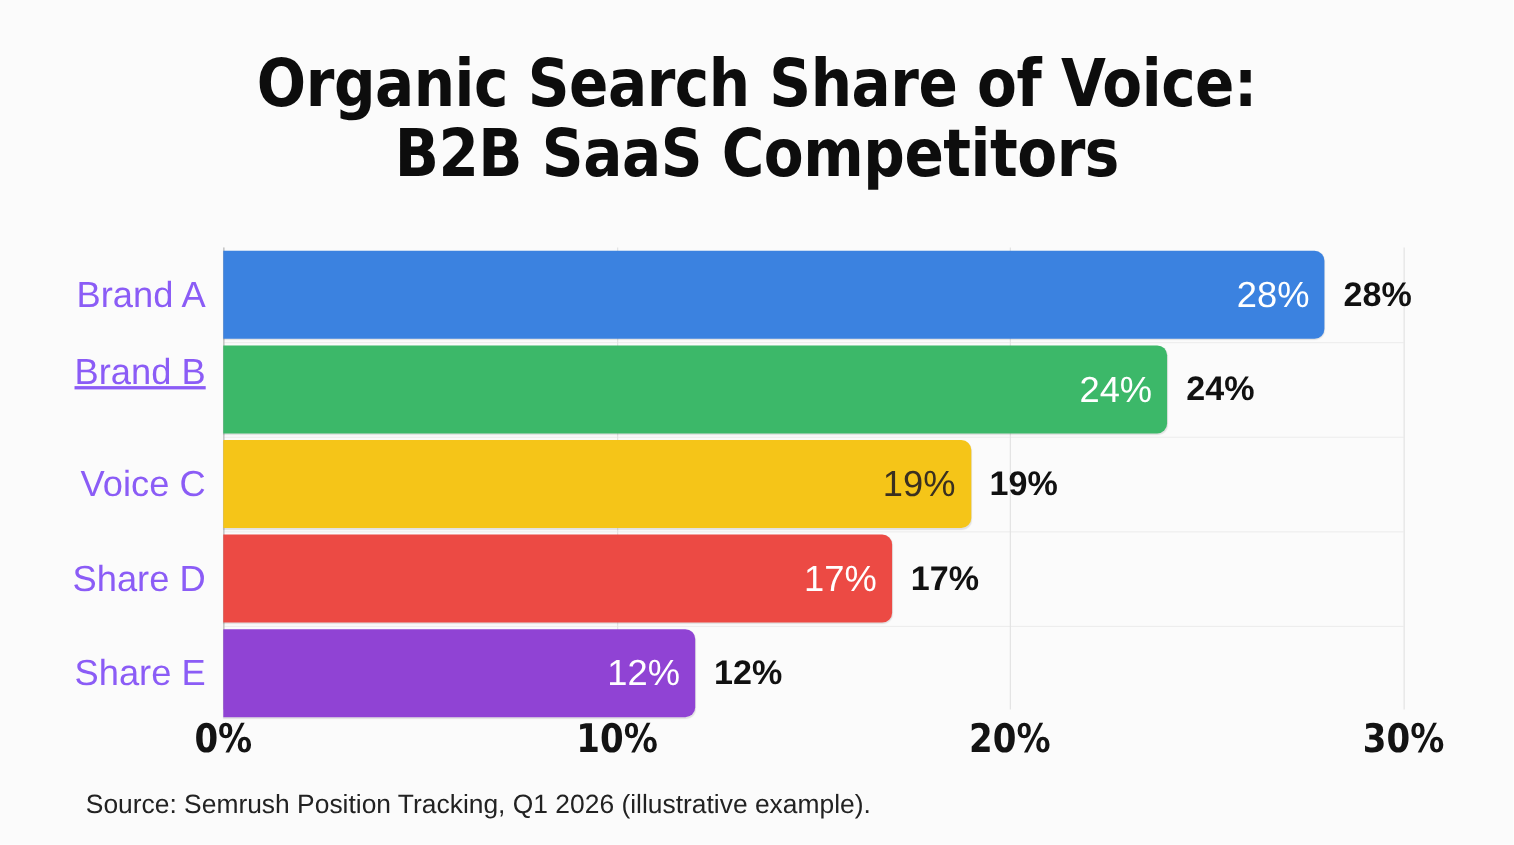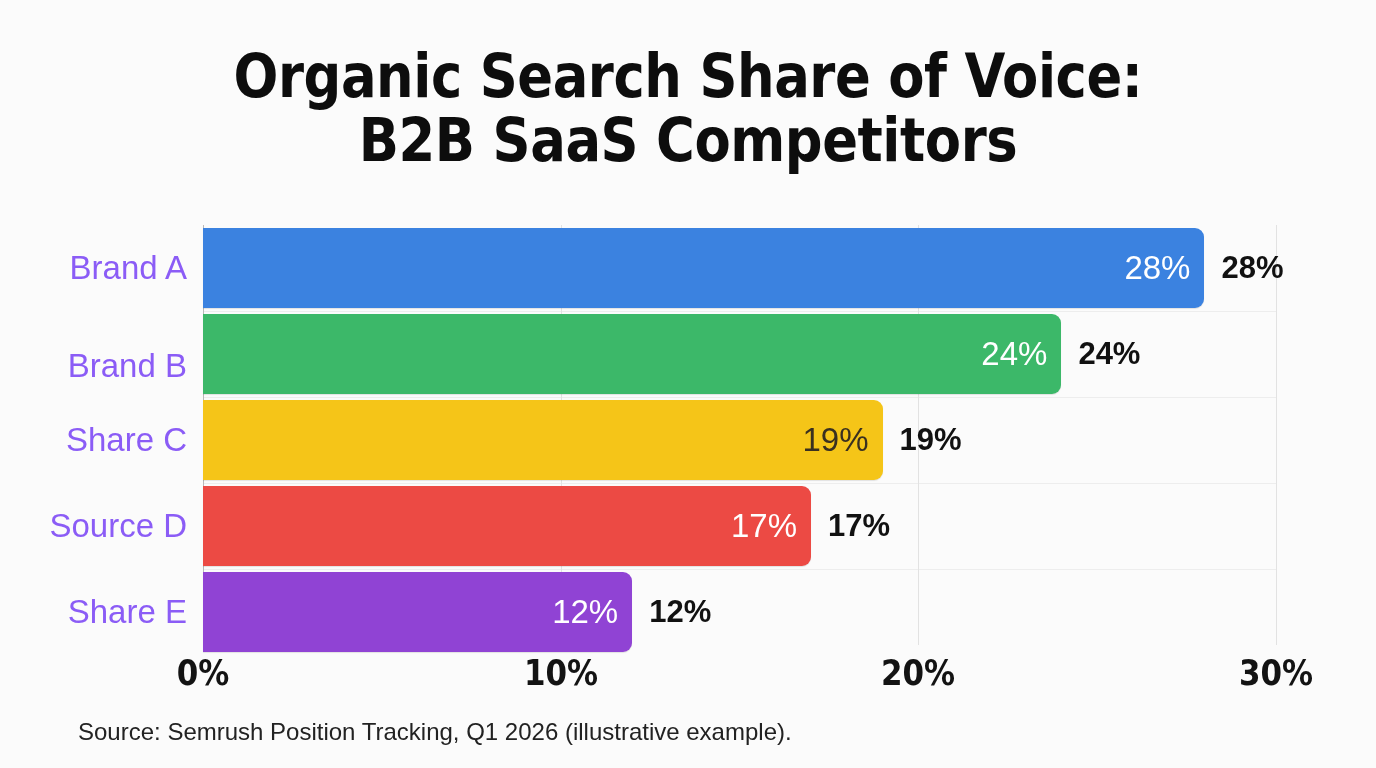--- a/index.html
+++ b/index.html
@@ -151,23 +151,23 @@
 
 <div id="canvas">
 
   <div class="title-block">
     <div class="title-line">Organic Search Share of Voice:</div>
     <div class="title-line">B2B SaaS Competitors</div>
   </div>
 
   <div id="cat-labels">
       <div class="cat-label" style="top: 225px;">Brand A</div>
-      <div class="cat-label" style="top: 323px;">Brand B</div>
-      <div class="cat-label" style="top: 397px;">Share C</div>
-      <div class="cat-label" style="top: 483px;">Source D</div>
+      <div class="cat-label" style="top: 295px; text-decoration: underline;">Brand B</div>
+      <div class="cat-label" style="top: 397px;">Voice C</div>
+      <div class="cat-label" style="top: 483px;">Share D</div>
       <div class="cat-label" style="top: 569px;">Share E</div>
     </div>
 
   <div class="plot" id="plot">
     <div id="hgrids">
         <div class="hgrid" style="top: 86px;"></div>
         <div class="hgrid" style="top: 172px;"></div>
         <div class="hgrid" style="top: 258px;"></div>
         <div class="hgrid" style="top: 344px;"></div>
       </div>

